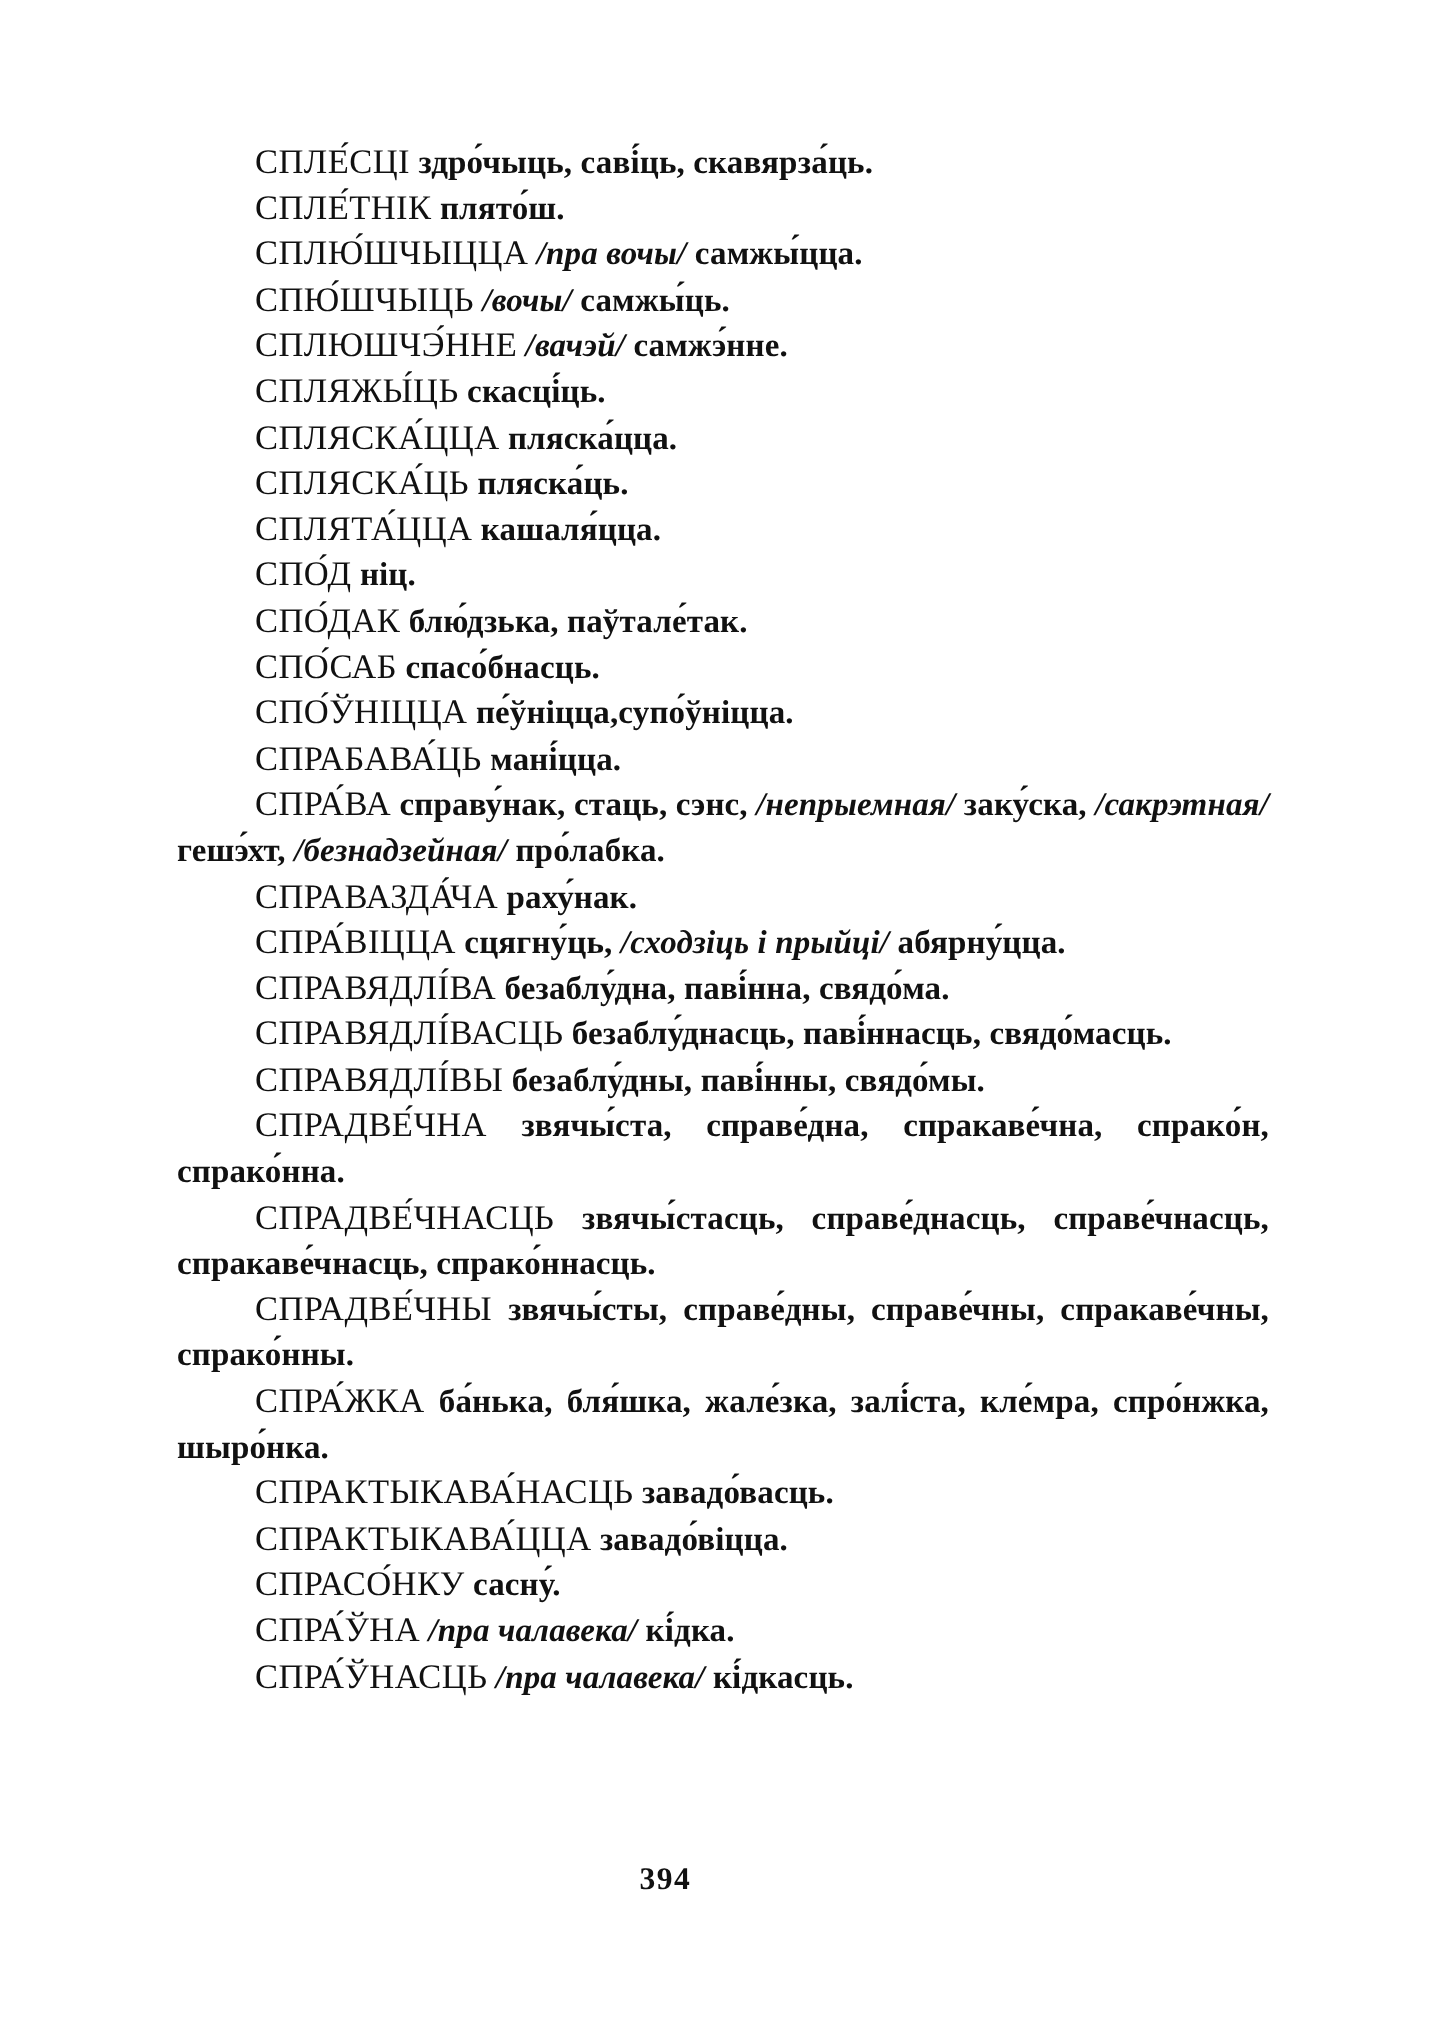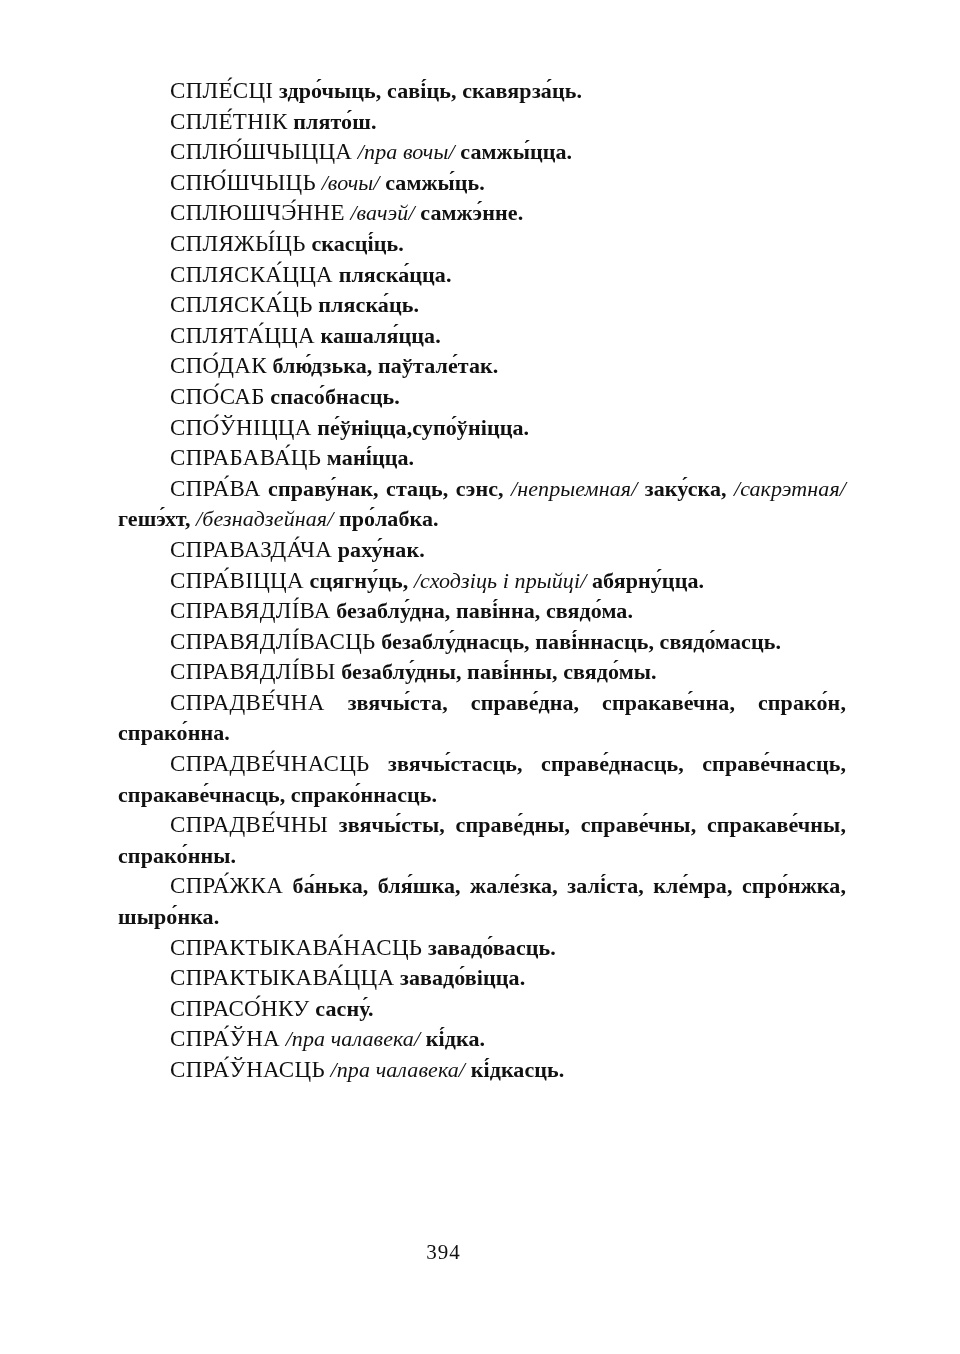--- a/index.html
+++ b/index.html
@@ -2,53 +2,54 @@
 <html><head>
   <meta charset="utf-8">
   <style>
     html, body { margin: 0; padding: 0; background: #ffffff; }
     body {
       width: 960px; height: 1354px; position: relative; overflow: hidden;
       font-family: "Liberation Serif", "DejaVu Serif", serif;
       color: #111111;
     }
     .page {
-      position: absolute; left: 118px; top: 76px; width: 728px;
+      position: absolute; left: 118px; top: 93px; width: 728px;
     }
     .entry {
       font-size: 22px;
       line-height: 30.6px;
       text-align: justify;
       text-align-last: left;
       letter-spacing: 0.1px;
     }
     .entry.indent { text-indent: 52px; }
     .entry.flush { padding-left: 52px; }
     .head { font-size: 23px; letter-spacing: 0.3px; }
-    .it { font-style: italic; font-weight: normal; font-family: "Liberation Serif", serif; }
+    .it { font-style: italic; font-weight: bold; font-family: "Liberation Serif", serif; }
     .def { font-weight: bold; }
     .pageno {
       position: absolute; top: 1240px; left: 0; width: 887px; text-align: center;
-      font-size: 21px; font-weight: normal; letter-spacing: 1px;
+      font-size: 21px; font-weight: bold; letter-spacing: 1px;
       font-family: "Liberation Serif", serif;
     }
   </style>
 </head>
 <body>
 
 <div class="page" id="page">
     <div class="entry flush"><span class="head">СПЛЕ́СЦІ</span> <span class="def">здро́чыць, саві́ць, скавярза́ць.</span></div>
     <div class="entry flush"><span class="head">СПЛЕ́ТНІК</span> <span class="def">плято́ш.</span></div>
     <div class="entry flush"><span class="head">СПЛЮ́ШЧЫЦЦА</span> <span class="it">/пра вочы/</span> <span class="def">самжы́цца.</span></div>
     <div class="entry flush"><span class="head">СПЮ́ШЧЫЦЬ</span> <span class="it">/вочы/</span> <span class="def">самжы́ць.</span></div>
     <div class="entry flush"><span class="head">СПЛЮШЧЭ́ННЕ</span> <span class="it">/вачэй/</span> <span class="def">самжэ́нне.</span></div>
     <div class="entry flush"><span class="head">СПЛЯЖЫ́ЦЬ</span> <span class="def">скасці́ць.</span></div>
     <div class="entry flush"><span class="head">СПЛЯСКА́ЦЦА</span> <span class="def">пляска́цца.</span></div>
     <div class="entry flush"><span class="head">СПЛЯСКА́ЦЬ</span> <span class="def">пляска́ць.</span></div>
     <div class="entry flush"><span class="head">СПЛЯТА́ЦЦА</span> <span class="def">кашаля́цца.</span></div>
+    <div class="entry flush"><span class="head">СПО́Д</span> <span class="def">ніц.</span></div>
     <div class="entry flush"><span class="head">СПО́ДАК</span> <span class="def">блю́дзька, паўтале́так.</span></div>
     <div class="entry flush"><span class="head">СПО́САБ</span> <span class="def">спасо́бнасць.</span></div>
     <div class="entry flush"><span class="head">СПО́ЎНІЦЦА</span> <span class="def">пе́ўніцца,супо́ўніцца.</span></div>
     <div class="entry flush"><span class="head">СПРАБАВА́ЦЬ</span> <span class="def">мані́цца.</span></div>
     <div class="entry indent"><span class="head">СПРА́ВА</span> <span class="def">справу́нак, стаць, сэнс,</span> <span class="it">/непрыемная/</span> <span class="def">заку́ска,</span> <span class="it">/сакрэтная/</span> <span class="def">гешэ́хт,</span> <span class="it">/безнадзейная/</span> <span class="def">про́лабка.</span></div>
     <div class="entry flush"><span class="head">СПРАВАЗДА́ЧА</span> <span class="def">раху́нак.</span></div>
     <div class="entry flush"><span class="head">СПРА́ВІЦЦА</span> <span class="def">сцягну́ць,</span> <span class="it">/сходзіць і прыйці/</span> <span class="def">абярну́цца.</span></div>
     <div class="entry flush"><span class="head">СПРАВЯДЛІ́ВА</span> <span class="def">безаблу́дна, паві́нна, свядо́ма.</span></div>
     <div class="entry indent"><span class="head">СПРАВЯДЛІ́ВАСЦЬ</span> <span class="def">безаблу́днасць, паві́ннасць, свядо́масць.</span></div>
     <div class="entry flush"><span class="head">СПРАВЯДЛІ́ВЫ</span> <span class="def">безаблу́дны, паві́нны, свядо́мы.</span></div>

